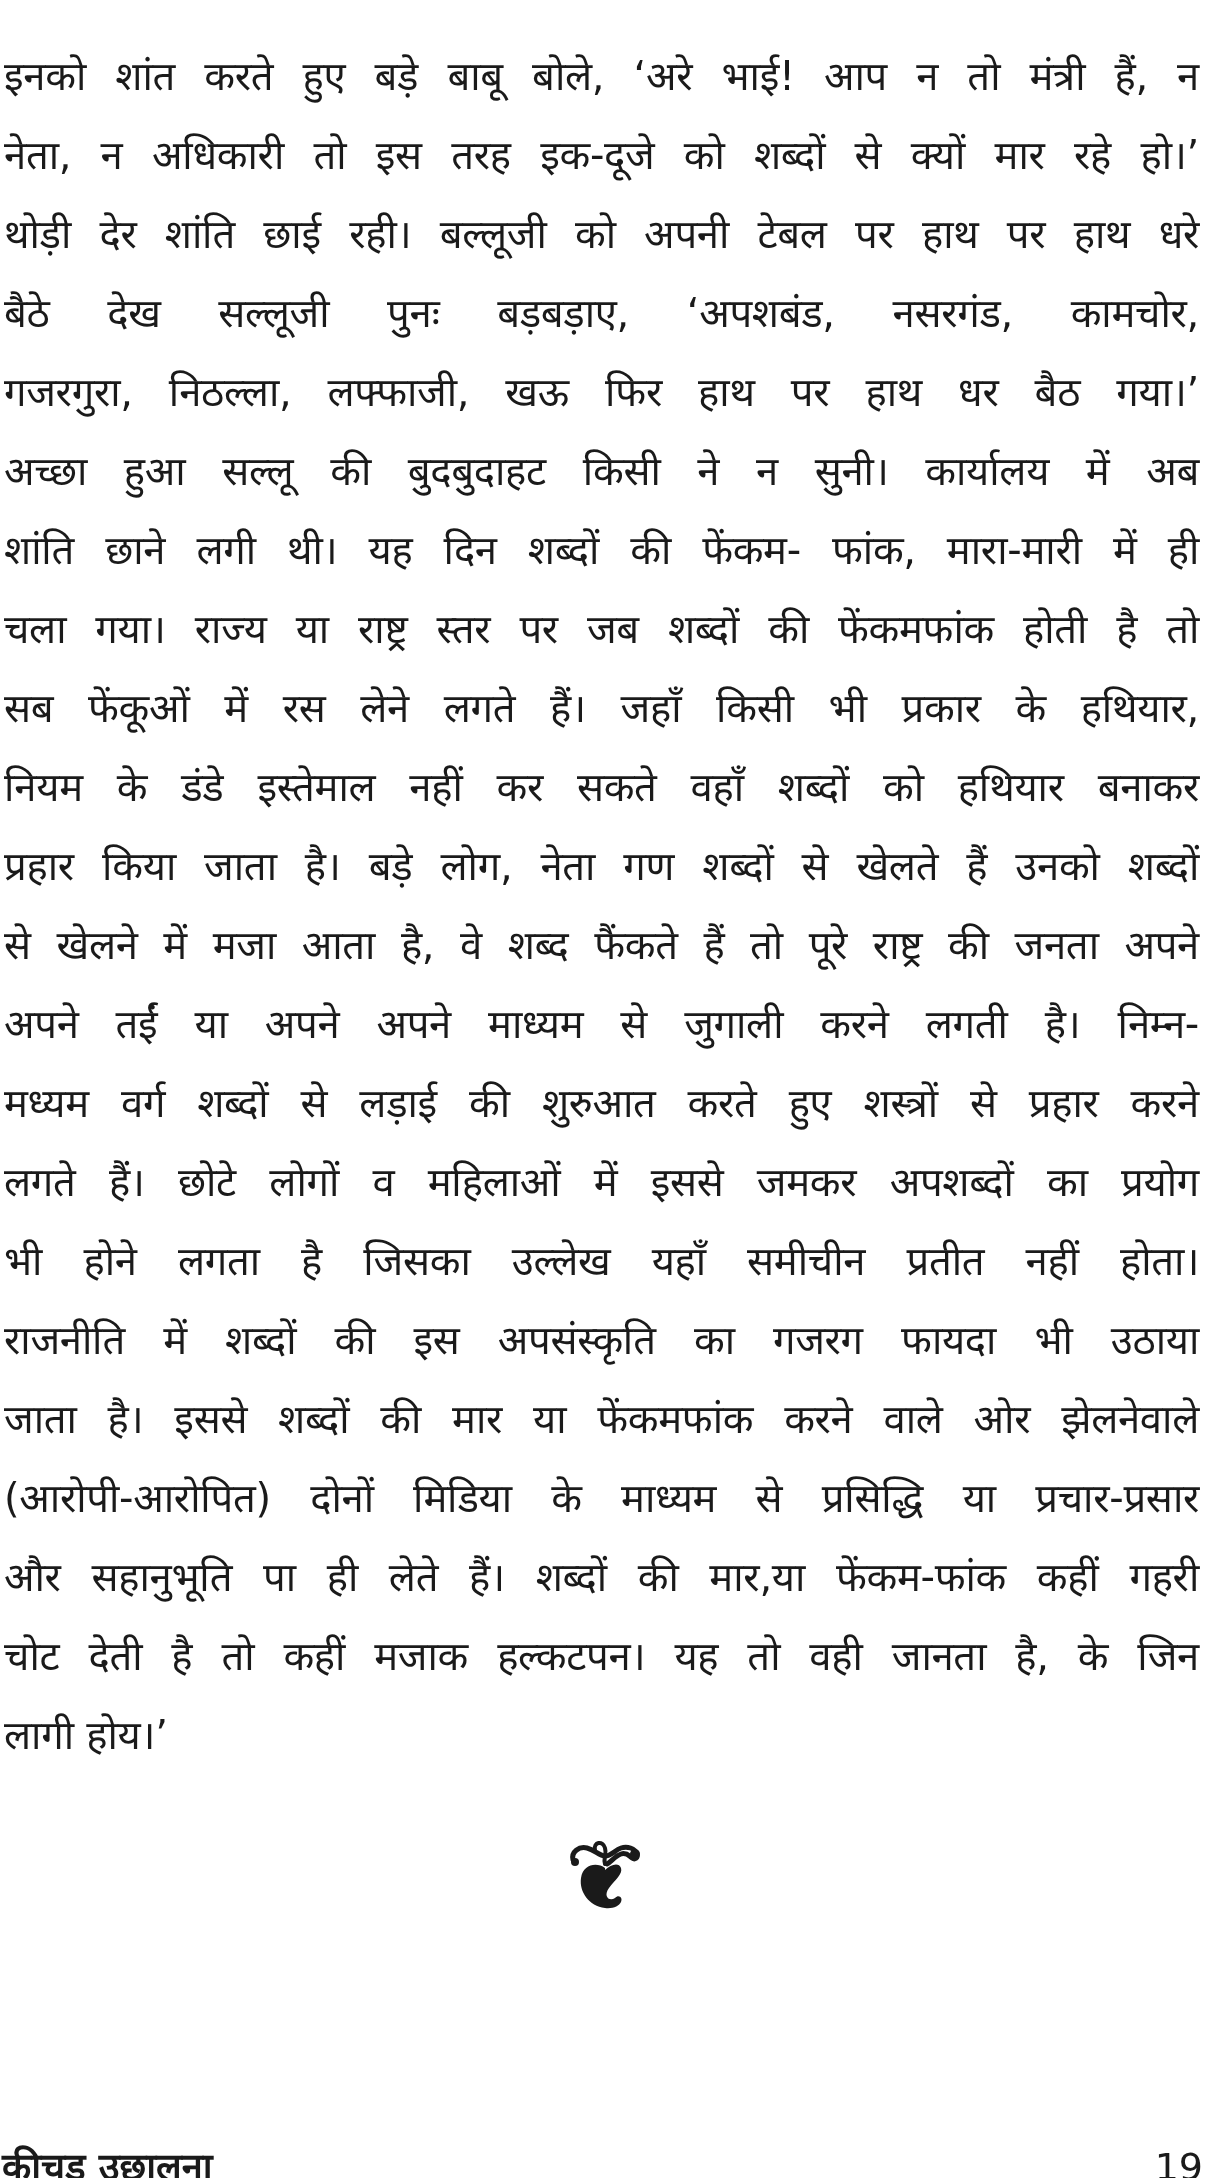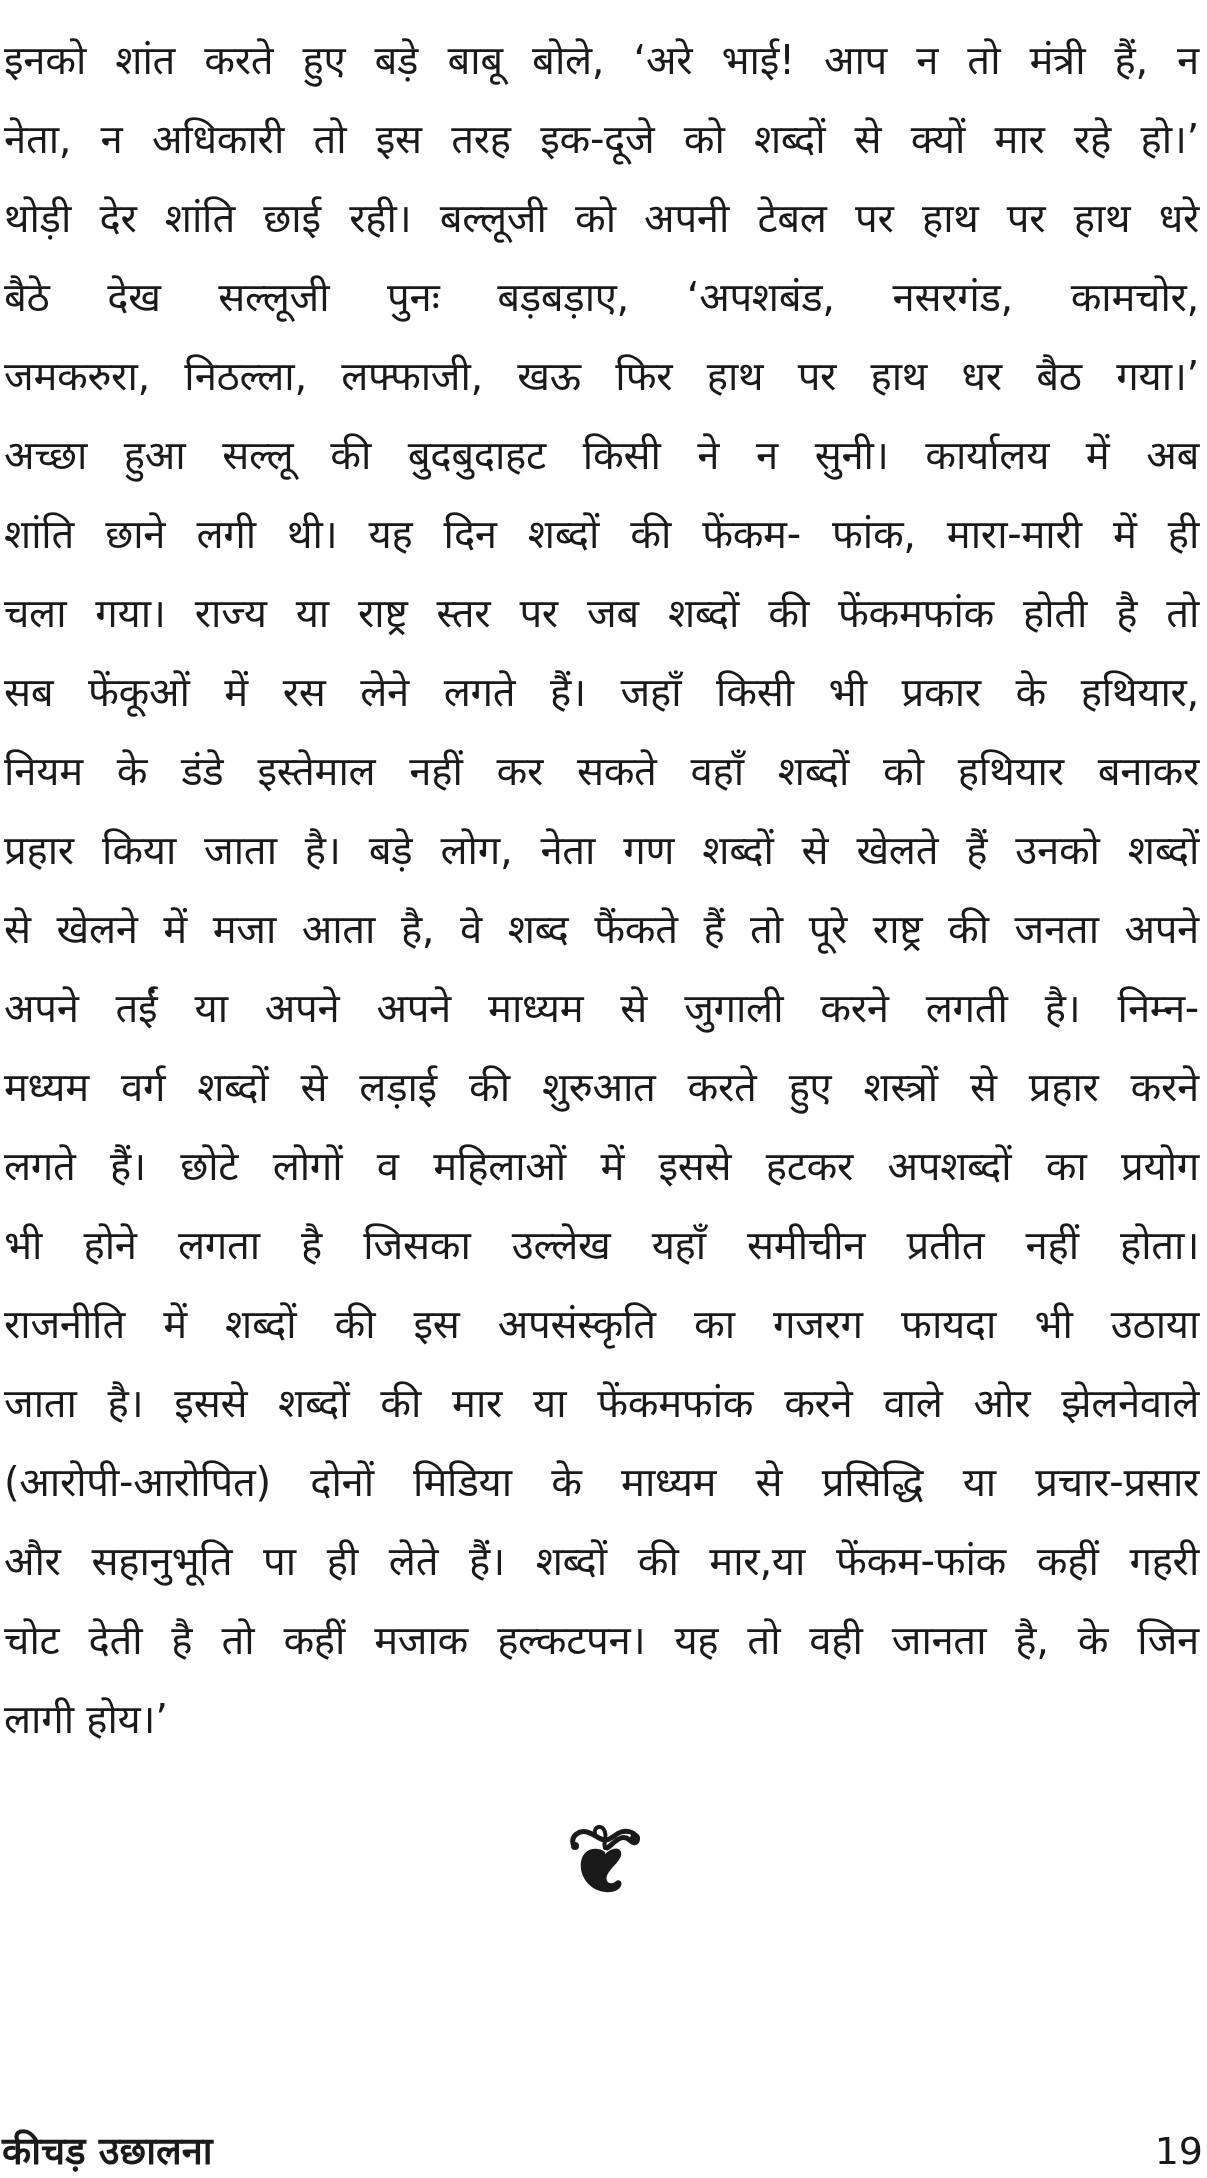--- a/index.html
+++ b/index.html
@@ -1,46 +1,46 @@
 <!DOCTYPE html>
 <html><head>
 <meta charset="utf-8">
 <style>
   html, body { margin: 0; padding: 0; background: #ffffff; }
   body { width: 1207px; height: 2178px; position: relative; overflow: hidden;
          font-family: "DejaVu Sans", "Liberation Sans", sans-serif; color: #1a1a1a; }
-  .page { position: absolute; left: 0; top: 0; width: 1207px; height: 2098px; border-radius: 23px; }
+  .page { position: absolute; left: 0; top: 16px; width: 1207px; height: 2098px; border-radius: 23px; }
   .body-text { position: absolute; left: 4px; top: 0; width: 1195px; }
   .line { position: absolute; left: 0; width: 1195px; height: 60px; font-size: 40px; line-height: 60px;
           white-space: nowrap; text-align: justify; text-align-last: justify; letter-spacing: -0.3px; }
   .line.last { text-align-last: left; }
   .ornament { position: absolute; left: 565px; top: 1820px; width: 80px; height: 80px; }
   .footer-title { position: absolute; left: 2px; top: 2126px; font-size: 38px; font-weight: bold; line-height: 50px; }
   .page-number { position: absolute; right: 4px; top: 2126px; font-size: 38px; line-height: 50px; }
 </style>
 </head>
 <body>
 
 <div class="page">
   <div class="body-text">
     <div class="line" style="top:30px">इनको शांत करते हुए बड़े बाबू बोले, ‘अरे भाई! आप न तो मंत्री हैं, न</div>
     <div class="line" style="top:109px">नेता, न अधिकारी तो इस तरह इक-दूजे को शब्दों से क्यों मार रहे हो।’</div>
     <div class="line" style="top:188px">थोड़ी देर शांति छाई रही। बल्लूजी को अपनी टेबल पर हाथ पर हाथ धरे</div>
     <div class="line" style="top:267px">बैठे देख सल्लूजी पुनः बड़बड़ाए, ‘अपशबंड, नसरगंड, कामचोर,</div>
-    <div class="line" style="top:346px">जमकरुरा,  निठल्ला, लफ्फाजी, खऊ फिर हाथ पर हाथ धर बैठ गया।’</div>
+    <div class="line" style="top:346px">गजरगुरा,  निठल्ला, लफ्फाजी, खऊ फिर हाथ पर हाथ धर बैठ गया।’</div>
     <div class="line" style="top:425px">अच्छा हुआ सल्लू की बुदबुदाहट किसी ने न सुनी। कार्यालय में अब</div>
     <div class="line" style="top:504px">शांति छाने लगी थी। यह दिन शब्दों की फेंकम- फांक, मारा-मारी में ही</div>
     <div class="line" style="top:583px">चला गया। राज्य या राष्ट्र स्तर पर जब शब्दों की फेंकमफांक होती है तो</div>
     <div class="line" style="top:662px">सब फेंकूओं में रस लेने लगते हैं। जहाँ किसी भी प्रकार के हथियार,</div>
     <div class="line" style="top:741px">नियम के डंडे इस्तेमाल नहीं कर सकते वहाँ शब्दों को हथियार बनाकर</div>
     <div class="line" style="top:820px">प्रहार किया जाता है। बड़े लोग, नेता गण शब्दों से खेलते हैं उनको शब्दों</div>
     <div class="line" style="top:899px">से खेलने में मजा आता है, वे शब्द फैंकते हैं तो पूरे राष्ट्र की जनता अपने</div>
     <div class="line" style="top:978px">अपने तईं या अपने अपने माध्यम से जुगाली करने लगती है। निम्न-</div>
     <div class="line" style="top:1057px">मध्यम वर्ग शब्दों से लड़ाई की शुरुआत करते हुए शस्त्रों से प्रहार करने</div>
-    <div class="line" style="top:1136px">लगते हैं। छोटे लोगों व महिलाओं में इससे हटकर अपशब्दों का प्रयोग</div>
+    <div class="line" style="top:1136px">लगते हैं। छोटे लोगों व महिलाओं में इससे जमकर अपशब्दों का प्रयोग</div>
     <div class="line" style="top:1215px">भी होने लगता है जिसका उल्लेख यहाँ समीचीन प्रतीत नहीं होता।</div>
     <div class="line" style="top:1294px">राजनीति में शब्दों की इस अपसंस्कृति का गजरग फायदा भी उठाया</div>
     <div class="line" style="top:1373px">जाता है। इससे शब्दों की मार या फेंकमफांक करने वाले ओर झेलनेवाले</div>
     <div class="line" style="top:1452px">(आरोपी-आरोपित) दोनों मिडिया के माध्यम से प्रसिद्धि या प्रचार-प्रसार</div>
     <div class="line" style="top:1531px">और सहानुभूति पा ही लेते हैं। शब्दों की मार,या फेंकम-फांक कहीं गहरी</div>
     <div class="line" style="top:1610px">चोट देती है तो कहीं मजाक हल्कटपन। यह तो वही जानता है, के जिन</div>
     <div class="line last" style="top:1689px">लागी होय।’</div>
   </div>
 
   <div class="ornament">

